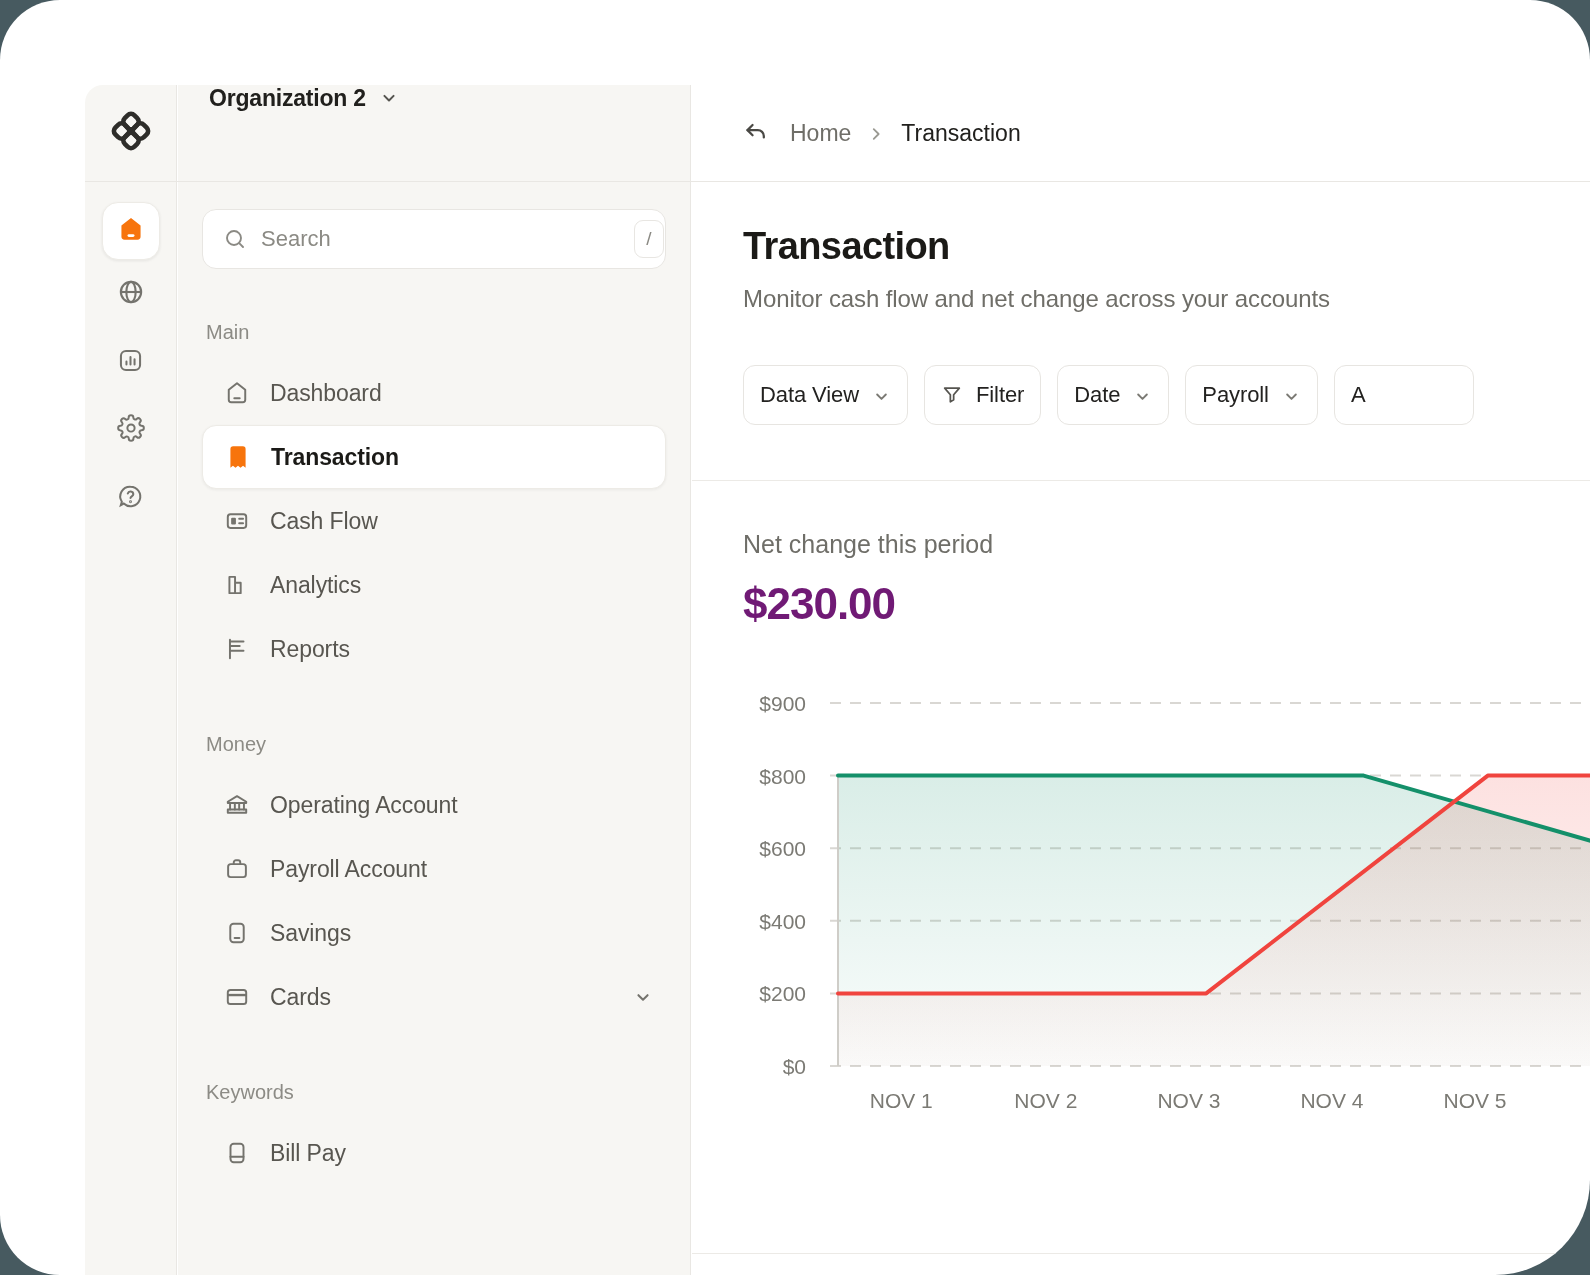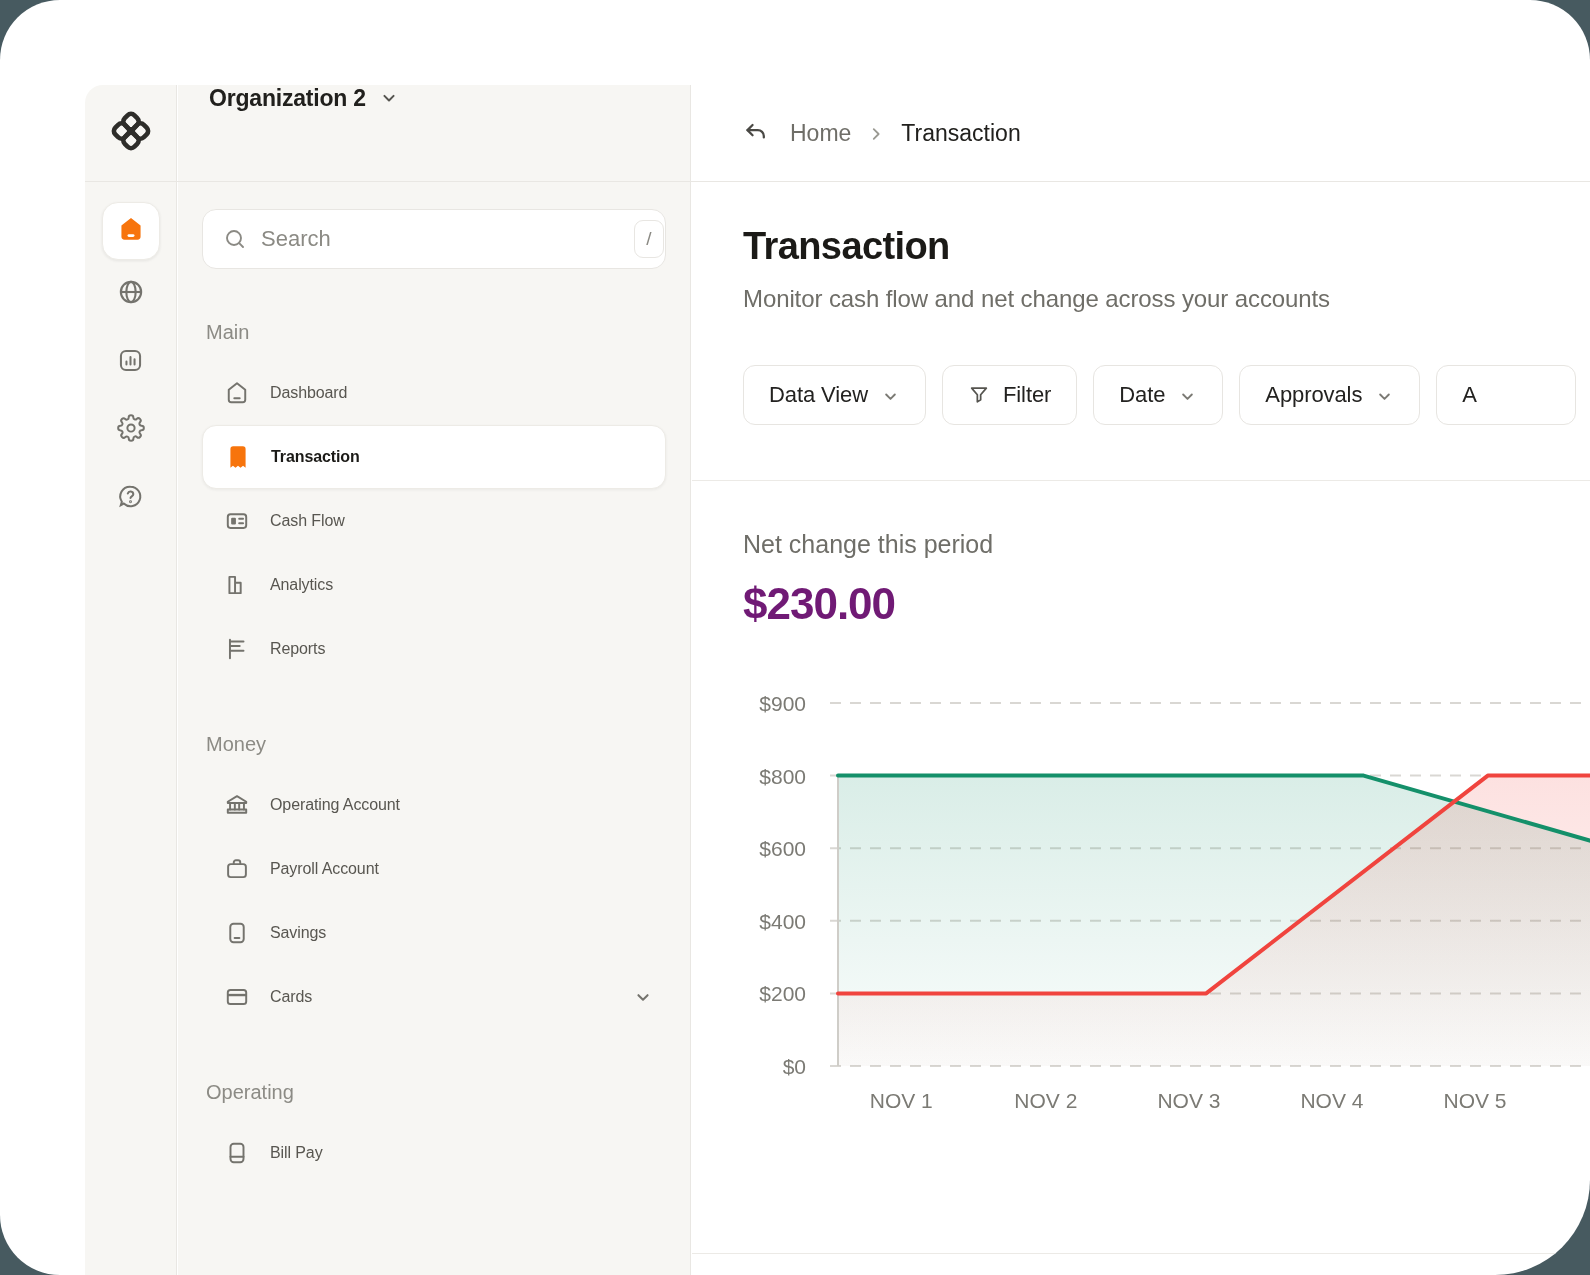--- a/index.html
+++ b/index.html
@@ -22,37 +22,37 @@
   .org-name{font-size:23px;font-weight:700;color:#21201d;letter-spacing:-.2px}
   .org-chev{color:#55544f;display:flex;margin-top:3px}
   .search{margin:28px 24px 0;height:60px;background:#fff;border:1px solid #e8e6e2;border-radius:14px;display:flex;align-items:center;padding:0 1px 0 20px;gap:14px}
   .search .mag{color:#8b8a84;display:flex}
   .search .ph{font-size:22px;color:#8b8a84;flex:1}
   .key{min-width:30px;height:38px;border:1px solid #e8e6e2;border-radius:9px;color:#8b8a84;font-size:19px;display:flex;align-items:center;justify-content:center;background:#fff;padding:0 8px}
   .sec-label{margin:52px 28px 0;font-size:20px;color:#8c8b85;height:24px}
   .nav{margin-top:16px;padding:0 24px}
   .nav-item{height:64px;display:flex;align-items:center;gap:20px;padding:0 12px 0 22px;border-radius:14px}
   .nav-item .ic{width:26px;height:26px;color:#74736d;display:flex;flex:none}
-  .nav-label{font-size:16px;color:#585650;font-weight:500;letter-spacing:-.1px}
+  .nav-label{font-size:23px;color:#585650;font-weight:500;letter-spacing:-.1px}
   .nav-item.active{background:#fff;border:1px solid #edebe6;box-shadow:0 1px 3px rgba(30,30,28,.06)}
   .nav-item.active .nav-label{color:#1b1a17;font-weight:700}
   .nav-item .trail{margin-left:auto;color:#74736d;display:flex}
 
   
   .main{position:absolute;left:607px;top:0;right:0;bottom:0}
   .crumbs{height:96px;display:flex;align-items:center;padding-left:51px;gap:20px}
   .back{color:#4a4945;display:flex}
   .crumb-home{font-size:23px;color:#6f6e68}
   .sep{color:#9a9992;display:flex;margin:2px 0 0 -4px}
   .crumb-cur{font-size:23px;color:#21201d;font-weight:500;margin-left:-4px}
   .page-head{padding:44px 0 0 51px}
   .title{font-size:38px;font-weight:700;color:#1b1a17;letter-spacing:-.6px}
   .subtitle{margin-top:17px;font-size:24px;color:#6f6e68;letter-spacing:-.1px}
   .toolbar{position:absolute;top:280px;left:51px;display:flex;gap:16px}
-  .tbtn{height:60px;border:1px solid #e7e5e1;background:#fff;border-radius:12px;display:flex;align-items:center;gap:13px;padding:0 25px;font-size:22px;color:#232220;white-space:nowrap;letter-spacing:-.1px}
+  .tbtn{height:60px;border:1px solid #e7e5e1;background:#fff;border-radius:12px;display:flex;align-items:center;gap:13px;padding:0 16px;font-size:22px;color:#232220;white-space:nowrap;letter-spacing:-.1px}
   .tbtn .chev{color:#7b7a74;display:flex;margin-top:2px}
   .tbtn .funnel{color:#55544f;display:flex}
   .tbtn.partial{width:140px;overflow:hidden}
   .hr{position:absolute;left:0;right:0;height:1px;background:#eceae6}
   .hr1{top:395px}.hr2{top:1168px}
   .summary-label{position:absolute;top:445px;left:51px;font-size:25px;color:#6f6e68}
   .summary-value{position:absolute;top:494px;left:51px;font-size:44px;font-weight:700;color:#701a75;letter-spacing:-1px}
   #chart-svg{position:absolute;top:575px;left:0;width:899px;height:470px;overflow:visible}
   .ylab,.xlab{font-size:21px;fill:#7b7a74;font-family:"Liberation Sans",sans-serif}
 </style>
@@ -228,21 +228,21 @@
           </span>
           <span class="nav-label">Cards</span>
           <span class="trail">
             <svg width="22" height="22" viewBox="0 0 24 24" fill="none" stroke="currentColor" stroke-width="2.2" stroke-linecap="round" stroke-linejoin="round">
                 <path d="m7 10 5 5 5-5"></path>
               </svg>
           </span>
         </div>
       </div>
 
-      <div class="sec-label">Operating</div>
+      <div class="sec-label">Keywords</div>
       <div class="nav">
         <div class="nav-item">
           <span class="ic">
             <svg width="26" height="26" viewBox="0 0 24 24" fill="none" stroke="currentColor" stroke-width="1.8" stroke-linecap="round">
               <rect x="6" y="3.5" width="12" height="17" rx="3"></rect>
                 <path d="M6 15.4h12"></path>
             </svg>
           </span>
           <span class="nav-label">Bill Pay</span>
         </div>
@@ -290,21 +290,21 @@
         </div>
         <div class="tbtn">
           <span>Date</span>
           <span class="chev">
             <svg width="19" height="19" viewBox="0 0 24 24" fill="none" stroke="currentColor" stroke-width="2.4" stroke-linecap="round" stroke-linejoin="round">
                 <path d="m6.5 9.5 5.5 5.5 5.5-5.5"></path>
               </svg>
           </span>
         </div>
         <div class="tbtn">
-          <span>Approvals</span>
+          <span>Payroll</span>
           <span class="chev">
             <svg width="19" height="19" viewBox="0 0 24 24" fill="none" stroke="currentColor" stroke-width="2.4" stroke-linecap="round" stroke-linejoin="round">
                 <path d="m6.5 9.5 5.5 5.5 5.5-5.5"></path>
               </svg>
           </span>
         </div>
         <div class="tbtn partial">
           <span>A</span>
         </div>
       </div>

